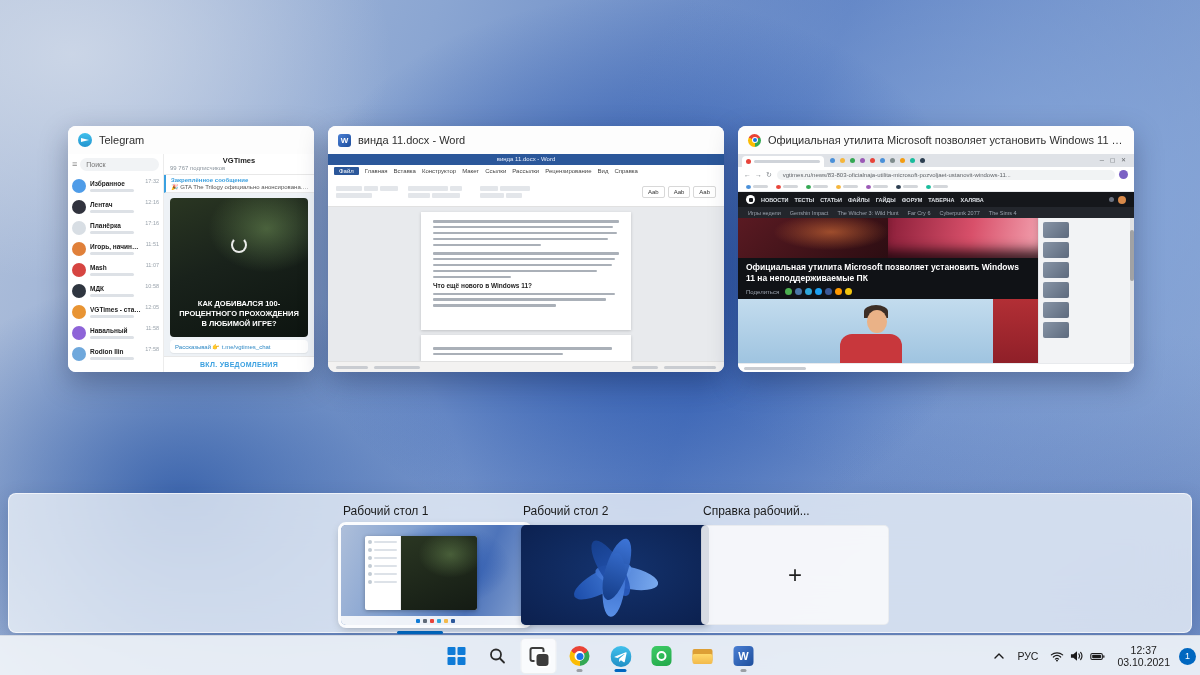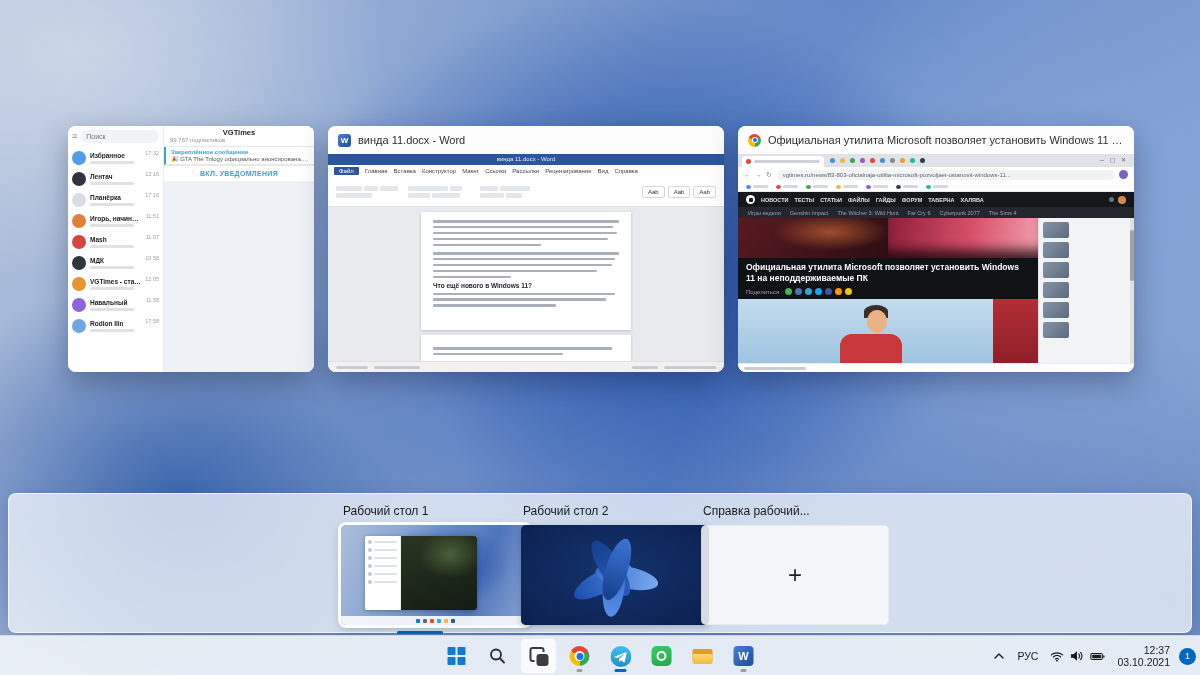--- a/index.html
+++ b/index.html
@@ -214,31 +214,35 @@
     background:linear-gradient(180deg,#ffd96a,#f2b94b); }
   .ic-word { width:20px; height:20px; border-radius:4px; background:linear-gradient(135deg,#4a7fd4,#1e4e9c);
     color:#fff; font-weight:bold; font-size:11px; display:flex; align-items:center; justify-content:center; }
   .ic-tg-wrap { width:21px; height:21px; display:block; }
 
   .tray { position:absolute; right:4px; top:0; height:40px; display:flex; align-items:center; gap:2px; }
   .tray-btn { border:none; background:transparent; border-radius:4px; display:flex; align-items:center;
     justify-content:center; cursor:pointer; height:30px; padding:0 5px; color:#1b1b1b; font-family:inherit; }
   .lang { font-size:10.5px; }
   .status-icons { display:flex; gap:6px; align-items:center; }
-  .clock { display:flex; flex-direction:column; align-items:flex-end; font-size:10.5px; line-height:12.5px; color:#1b1b1b; }
+  .clock { display:flex; flex-direction:column; align-items:center; font-size:10.5px; line-height:12.5px; color:#1b1b1b; }
   .noti { width:17px; height:17px; border-radius:50%; background:#0067c0; color:#fff; font-size:9px;
     display:flex; align-items:center; justify-content:center; border:none; cursor:pointer; margin-left:2px; }
 </style>
 </head>
 <body>
 
 <div class="stage">
   <div class="wallpaper"></div>
 
   <section class="win-card" id="card-telegram">
+    <header class="card-bar">
+      <span class="appdot-tg"></span>
+      <span class="card-title">Telegram</span>
+    </header>
     <div class="card-body tg-body">
       <aside class="tg-list">
         <div class="tg-search">
           <span class="ham">≡</span>
           <input class="tg-search-input" readonly="" placeholder="Поиск" style="">
         </div>
         <div class="tg-chat">
             <span class="tg-av" style="background:#4f9ce8"></span>
             <span class="tg-meta">
               <span class="tg-name">Избранное</span>
@@ -312,20 +316,27 @@
           </div>
       </aside>
       <main class="tg-chatpane">
         <div class="tg-head">
           <span class="tg-chan">VGTimes</span>
           <span class="tg-sub">99 767 подписчиков</span>
         </div>
         <div class="tg-pin">
           <span class="tg-pin-label">Закреплённое сообщение</span>
           <span class="tg-pin-text">🎉 GTA The Trilogy официально анонсирована. Вы...</span>
+        </div>
+        <div class="tg-msgs">
+          <div class="tg-imgmsg">
+            <div class="tg-loader"></div>
+            <div class="tg-caption">Как добивался 100-процентного прохождения в любимой игре?</div>
+          </div>
+          <div class="tg-linkmsg">Рассказывай 👉 t.me/vgtimes_chat</div>
         </div>
         <div class="tg-mute">ВКЛ. УВЕДОМЛЕНИЯ</div>
       </main>
     </div>
   </section>
 
   <section class="win-card" id="card-word">
     <header class="card-bar">
       <span class="appdot-word">W</span>
       <span class="card-title">винда 11.docx - Word</span>

